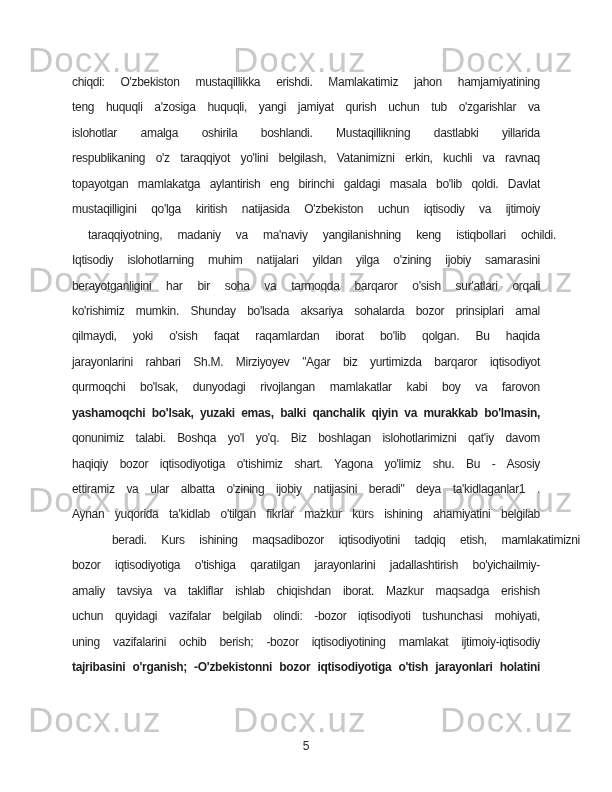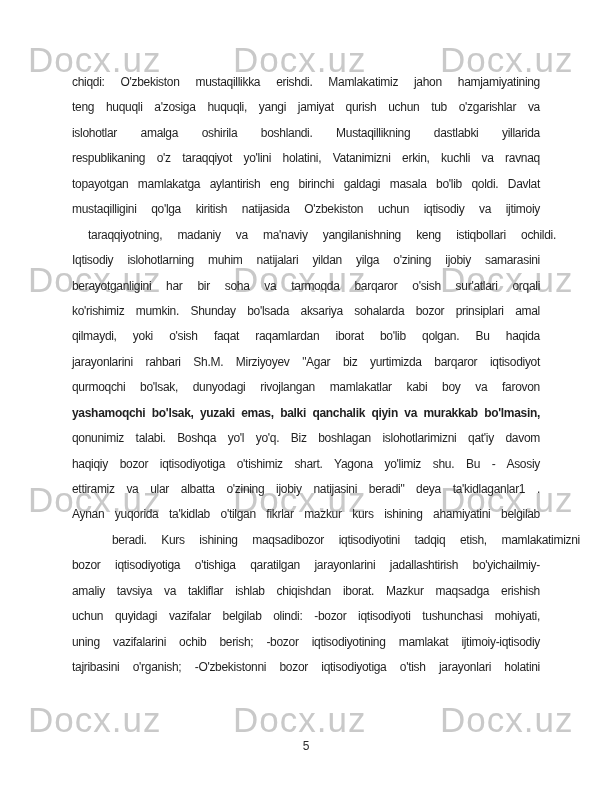--- a/index.html
+++ b/index.html
@@ -73,36 +73,36 @@
       <span class="watermark" style="top: 482px; left: 233px; color: rgb(201, 201, 201);">Docx.uz</span>
       <span class="watermark" style="top: 482px; left: 440px; color: rgb(201, 201, 201);">Docx.uz</span>
       <span class="watermark" style="top: 702px; left: 28px; color: rgb(201, 201, 201);">Docx.uz</span>
       <span class="watermark" style="top: 702px; left: 233px; color: rgb(201, 201, 201);">Docx.uz</span>
       <span class="watermark" style="top: 702px; left: 440px; color: rgb(201, 201, 201);">Docx.uz</span>
     </div>
   <div class="text-block">
       <div class="tline" style="text-align-last: justify;">chiqdi: O'zbekiston mustaqillikka erishdi. Mamlakatimiz jahon hamjamiyatining</div>
       <div class="tline" style="text-align-last: justify;">teng huquqli a'zosiga huquqli, yangi jamiyat qurish uchun tub o'zgarishlar va</div>
       <div class="tline" style="text-align-last: justify;">islohotlar amalga oshirila boshlandi. Mustaqillikning dastlabki yillarida</div>
-      <div class="tline" style="text-align-last: justify;">respublikaning o'z taraqqiyot yo'lini holatini, Vatanimizni erkin, kuchli va ravnaq</div>
+      <div class="tline" style="text-align-last: justify;">respublikaning o'z taraqqiyot yo'lini belgilash, Vatanimizni erkin, kuchli va ravnaq</div>
       <div class="tline" style="text-align-last: justify;">topayotgan mamlakatga aylantirish eng birinchi galdagi masala bo'lib qoldi. Davlat</div>
       <div class="tline" style="text-align-last: justify;">mustaqilligini qo'lga kiritish natijasida O'zbekiston uchun iqtisodiy va ijtimoiy</div>
       <div class="tline" style="text-align-last: justify; margin-left: 16px;">taraqqiyotning, madaniy va ma'naviy yangilanishning keng istiqbollari ochildi.</div>
       <div class="tline" style="text-align-last: justify;">Iqtisodiy islohotlarning muhim natijalari yildan yilga o'zining ijobiy samarasini</div>
       <div class="tline" style="text-align-last: justify;">berayotganligini har bir soha va tarmoqda barqaror o'sish sur'atlari orqali</div>
       <div class="tline" style="text-align-last: justify;">ko'rishimiz mumkin. Shunday bo'lsada aksariya sohalarda bozor prinsiplari amal</div>
       <div class="tline" style="text-align-last: justify;">qilmaydi, yoki o'sish faqat raqamlardan iborat bo'lib qolgan. Bu haqida</div>
       <div class="tline" style="text-align-last: justify;">jarayonlarini rahbari Sh.M. Mirziyoyev "Agar biz yurtimizda barqaror iqtisodiyot</div>
       <div class="tline" style="text-align-last: justify;">qurmoqchi bo'lsak, dunyodagi rivojlangan mamlakatlar kabi boy va farovon</div>
       <div class="tline" style="text-align-last: justify; font-weight: bold;">yashamoqchi bo'lsak, yuzaki emas, balki qanchalik qiyin va murakkab bo'lmasin,</div>
       <div class="tline" style="text-align-last: justify;">qonunimiz talabi. Boshqa yo'l yo'q. Biz boshlagan islohotlarimizni qat'iy davom</div>
       <div class="tline" style="text-align-last: justify;">haqiqiy bozor iqtisodiyotiga o'tishimiz shart. Yagona yo'limiz shu. Bu - Asosiy</div>
       <div class="tline" style="text-align-last: justify;">ettiramiz va ular albatta o'zining ijobiy natijasini beradi" deya ta'kidlaganlar1 .</div>
       <div class="tline" style="text-align-last: justify;">Aynan yuqorida ta'kidlab o'tilgan fikrlar mazkur kurs ishining ahamiyatini belgilab</div>
       <div class="tline" style="text-align-last: justify; margin-left: 40px;">beradi. Kurs ishining maqsadibozor iqtisodiyotini tadqiq etish, mamlakatimizni</div>
       <div class="tline" style="text-align-last: justify;">bozor iqtisodiyotiga o'tishiga qaratilgan jarayonlarini jadallashtirish bo'yichailmiy-</div>
       <div class="tline" style="text-align-last: justify;">amaliy tavsiya va takliflar ishlab chiqishdan iborat. Mazkur maqsadga erishish</div>
       <div class="tline" style="text-align-last: justify;">uchun quyidagi vazifalar belgilab olindi: -bozor iqtisodiyoti tushunchasi mohiyati,</div>
       <div class="tline" style="text-align-last: justify;">uning vazifalarini ochib berish; -bozor iqtisodiyotining mamlakat ijtimoiy-iqtisodiy</div>
-      <div class="tline" style="text-align-last: justify;">tajribasini o'rganish; -O'zbekistonni bozor iqtisodiyotiga o'tish jarayonlari holatini</div>
+      <div class="tline" style="text-align-last: justify; font-weight: bold;">tajribasini o'rganish; -O'zbekistonni bozor iqtisodiyotiga o'tish jarayonlari holatini</div>
     </div>
   <div class="page-number">5</div>
 </div>
 
 </body></html>

